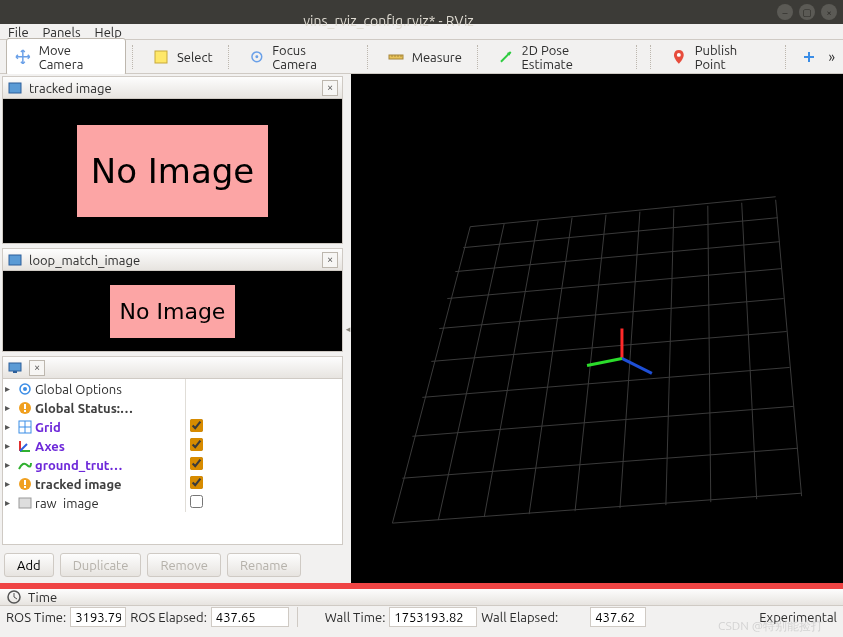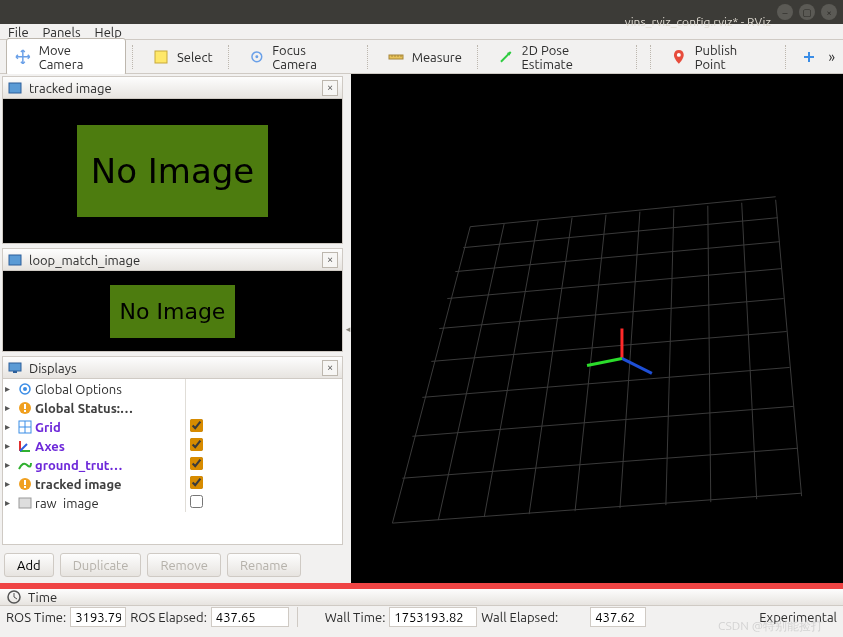--- a/index.html
+++ b/index.html
@@ -1,35 +1,35 @@
 <!DOCTYPE html>
 <html><head>
 <meta charset="utf-8">
 <style>
   * { box-sizing: border-box; margin: 0; padding: 0; font-family: "Ubuntu", "DejaVu Sans", sans-serif; font-size: 13px; }
   body { background: #f2f1f0; width: 843px; height: 637px; overflow: hidden; color: #2d2d2d; }
   .titlebar { background: #3c3b37; color: #dfdbd2; height: 24px; display:flex; align-items:center; padding:0 6px; }
-  .titlebar .title { flex:1; text-align:right; font-size:12px;margin-top:18px; }
+  .titlebar .title { flex:1; text-align:center; font-size:14px;margin-top:18px; }
   .titlebar .wbtn { width:16px;height:16px;border-radius:8px;background:#5b5a55;margin-left:6px;display:flex;align-items:center;justify-content:center;font-size:10px;color:#2b2a26;}
   .menubar { background:#f2f1f0;border-bottom:1px solid #cfcac4;height:16px;display:flex;align-items:center;padding:0 8px;gap:14px;}
   .menubar span u{text-decoration:underline;}
   .toolbar { background:#f2f1f0;border-bottom:1px solid #cfcac4;height:34px;display:flex;align-items:center;padding:0 4px;gap:0;}
   .tbtn { display:flex;align-items:center;gap:8px;padding:4px 8px;border:1px solid transparent;border-radius:3px;margin:3px 2px;cursor:default;}
   .tbtn.active{background:#fff;border:1px solid #bdb7ae;}
   .tsep{width:6px;height:24px;border-left:1px dotted #bdb7ae;margin:0 4px;}
   .ticon{width:16px;height:16px;display:inline-block;}
   .main { display:flex; height: calc(637px - 24px - 26px - 34px - 44px); }
   .leftcol { width: 345px; display:flex; flex-direction:column; background:#f2f1f0;}
   .panel { border:1px solid #cfcac4; margin:2px; display:flex; flex-direction:column; }
   .panel-header{background:linear-gradient(#fdfdfd,#e7e4e0);border-bottom:1px solid #cfcac4;height:22px;display:flex;align-items:center;padding:0 4px;gap:6px;}
   .panel-header .title{flex:1;font-size:13px;}
   .panel-header .xbtn{width:16px;height:16px;border:1px solid #bdb7ae;background:#f7f6f4;display:flex;align-items:center;justify-content:center;font-size:11px;line-height:1;color:#555;}
   .panel-body{flex:1;overflow:hidden;}
   .imgview{background:#000;display:flex;align-items:center;justify-content:center;}
-  .noimg{background:#4d7c0f;color:#000;font-family:"DejaVu Sans",sans-serif;padding:4px 10px;}
+  .noimg{background:#fca5a5;color:#000;font-family:"DejaVu Sans",sans-serif;padding:4px 10px;}
   .displays-body{background:#fff;overflow:auto;}
   .tree-row{display:flex;align-items:center;height:19px;padding-left:2px;gap:2px;}
   .tree-row .arrow{width:10px;font-size:10px;color:#555;}
   .tree-row .lbl{flex:1;white-space:nowrap;overflow:hidden;text-overflow:ellipsis;}
   .tree-row .cb{width:16px;text-align:center;}
   .blue{color:#6d28d9;font-weight:bold;}
   .orange{color:#404040;font-weight:bold;}
   .btnrow{display:flex;gap:6px;padding:6px 4px;}
   .btn{border:1px solid #cfcac4;background:linear-gradient(#fdfdfd,#e7e4e0);padding:4px 12px;border-radius:3px;}
   .btn.disabled{color:#b5b1aa;}
@@ -172,21 +172,20 @@
     </div>
 
     <div class="panel" style="flex:1;min-height:0;">
       <div class="panel-header">
         <span class="ticon">
           <svg viewBox="0 0 16 16">
               <rect x="2" y="3" width="12" height="8" fill="#5b9bd5" stroke="#2d5f9a"></rect>
               <rect x="6" y="11" width="4" height="2" fill="#2d5f9a"></rect>
             </svg>
         </span>
-        <span class="title">Displays</span>
         <span class="xbtn">×</span>
       </div>
       <div class="panel-body displays-body" style="height:136px;">
         <div style="display:flex;">
           <div style="width:183px;border-right:1px solid #e0ddd7;">
             <div class="tree-row">
                 <span class="arrow">▸</span>
                 <span style="width:16px;display:inline-flex;">
                   <svg viewBox="0 0 16 16">
                     <circle cx="8" cy="8" r="5" fill="none" stroke="#3b8de6" stroke-width="1.5"></circle>

